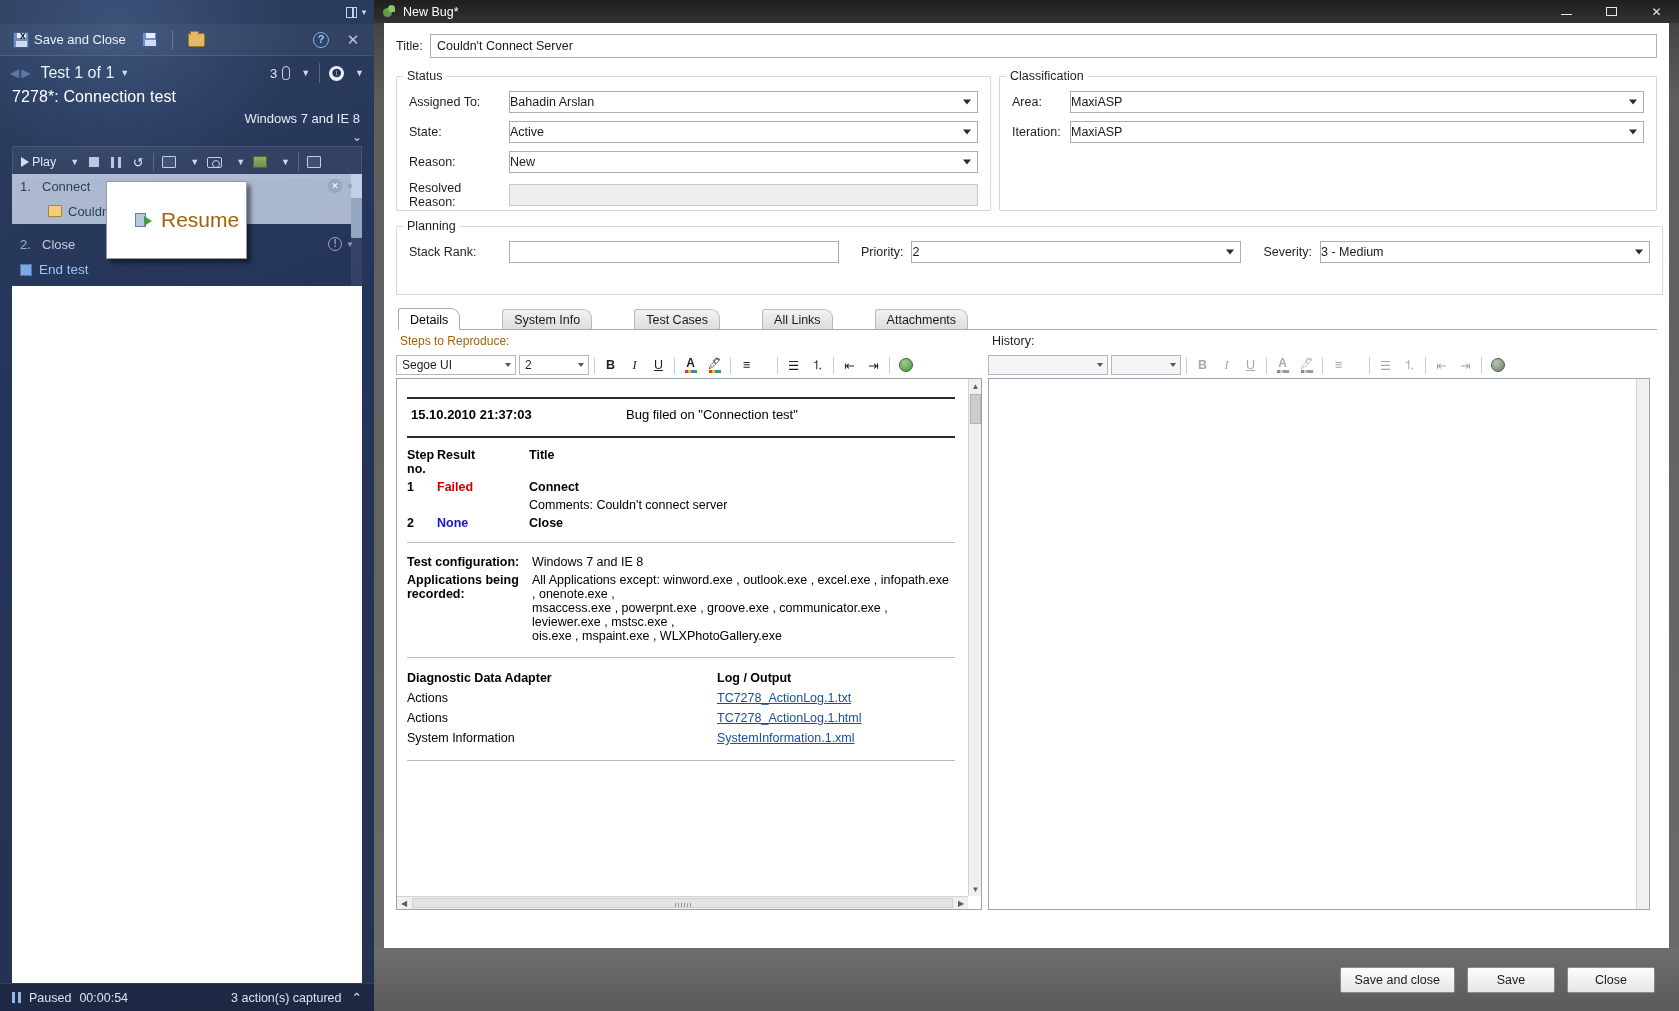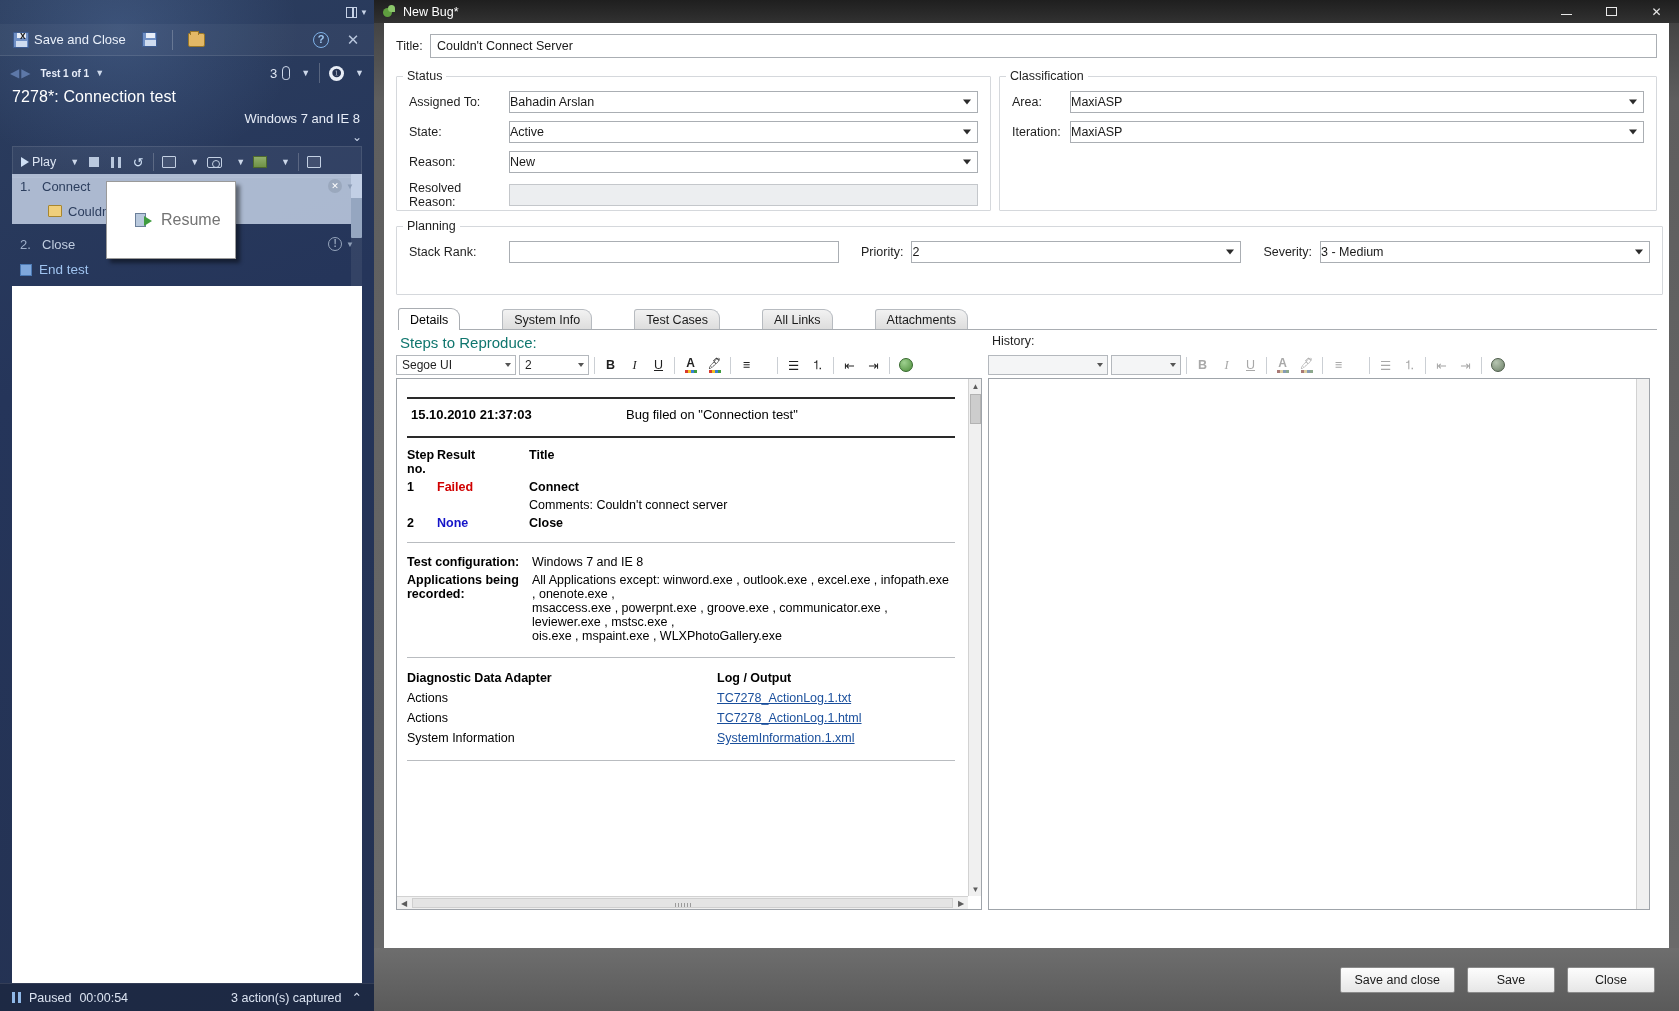--- a/index.html
+++ b/index.html
@@ -54,21 +54,21 @@
   .ic-folder { width:17px; height:14px; background:#e3b866; border:1px solid #9a7728; border-radius:1px 2px 2px 2px; }
   .ic-folder::before { content:""; position:absolute; left:1px; top:-3px; width:7px; height:3px; background:#e3b866; border:1px solid #9a7728; border-bottom:none; }
   .ic-help { width:16px; height:16px; border-radius:50%; border:1.6px solid #7fb2e8; color:#9fc8f2; font-size:11px; text-align:center; line-height:13px; font-weight:bold;}
   .ic-close { width:16px; height:16px; color:#b9c6dc; font-size:15px; line-height:15px; text-align:center; }
 
   #tr-nav {
     position:absolute; left:0; top:56px; width:374px; height:34px;
     display:flex; align-items:center; padding: 0 10px;
   }
   .nav-arrow { color:#5d78a8; font-size:12px; letter-spacing:2px; margin-right:8px; user-select:none;}
-  #tr-testcount { font-size:10px; color:#e8eefa;font-weight:bold; }
+  #tr-testcount { font-size:16px; color:#e8eefa; }
   .caret-dn { font-size:9px; color:#cdd8ea; margin-left:6px; }
   .nav-right { margin-left:auto; display:flex; align-items:center; gap:5px; }
   .clip-glyph { width:8px;height:14px;border:1.6px solid #cdd8ea;border-radius:5px 5px 4px 4px;display:inline-block;}
   .info-glyph { width:15px;height:15px;border-radius:50%;background:#e9eef7;color:#243252;font-size:11px;font-weight:bold;text-align:center;line-height:15px;}
 
   #tr-title { position:absolute; left:12px; top:88px; font-size:16px; color:#ffffff; letter-spacing:.1px; }
   #tr-config { position:absolute; right:14px; top:111px; font-size:13px; color:#e6ecf7; }
   #tr-collapse { position:absolute; right:12px; top:130px; font-size:12px; color:#c8d4e8; }
 
   #tr-playbar {
@@ -99,25 +99,25 @@
   .x-circle { width:14px;height:14px;border-radius:50%;background:#9aa8bd;color:#fff;font-size:9px;line-height:14px;text-align:center;}
   .i-circle { width:14px;height:14px;border-radius:50%;border:1.4px solid #96a5bc;color:#96a5bc;font-size:10px;line-height:12px;text-align:center;font-weight:bold;}
   .row-caret { font-size:8px; color:#8d9db6; }
   .endtest { display:flex; align-items:center; gap:7px; padding:6px 8px; color:#9fc3ef; font-size:13.5px; }
   .endtest-ic { width:12px;height:12px;background:#7fa8dd;border:1px solid #4c7ab5;}
 
   #step-scrollbar { position:absolute; right:0; top:0; width:11px; height:64px; background:#95a6c0; border-radius:1px; }
   #step-scrolltrack { position:absolute; right:0; top:0; width:11px; height:120px; background:rgba(255,255,255,.07); }
 
   #resume-popup {
-    position:absolute; left:106px; top:181px; width:130px; height:78px;
+    position:absolute; left:106px; top:181px; width:141px; height:78px;
     background:#ffffff; border:1px solid #9a9a9a;
     box-shadow: 4px 4px 4px rgba(0,0,0,.45);
     display:flex; align-items:center; gap:9px; padding-left:28px;
-    color:#737373; font-size:16px;
+    color:#a16207; font-size:21px;
   }
   .resume-ic { width:17px;height:15px;position:relative; }
   .resume-ic .pg { position:absolute;left:0;top:0;width:11px;height:14px;background:#b9c9dd;border:1px solid #6b7f99;}
   .resume-ic .gt { position:absolute;left:9px;top:3px;width:0;height:0;border-left:8px solid #3f9c3f;border-top:5px solid transparent;border-bottom:5px solid transparent;}
 
   #tr-status {
     position:absolute; left:0; bottom:0; width:374px; height:28px;
     background: rgba(0,0,0,.18); border-top:1px solid rgba(255,255,255,.10);
     display:flex; align-items:center; padding:0 12px; font-size:12.5px; color:#dbe3f1;
   }
@@ -202,21 +202,21 @@
     height:21px; padding:0 11px; display:flex; align-items:center;
     font-size:12.5px; color:#1a1a1a; cursor:pointer;
     background: linear-gradient(180deg,#f2f2f2,#dcdcdc);
     border:1px solid #b7bbc0; border-bottom:none;
     border-radius:3px 9px 0 0; margin-right:-1px;
   }
   .tab.active { background:#ffffff; border-color:#a9adb2; height:22px; z-index:3; color:#000; }
 
   #tab-underline { position:absolute; left:14px; top:306px; right:12px; height:1px; background:#a9adb2; }
 
-  #panel-left-label  { position:absolute; left:16px; top:311px; font-size:15px; color:#0f766e; }
+  #panel-left-label  { position:absolute; left:16px; top:311px; font-size:12px; color:#a16207; }
   #panel-right-label { position:absolute; left:608px; top:311px; font-size:12.5px; color:#1e1e1e; }
 
   .rtebar { position:absolute; height:24px; display:flex; align-items:center; gap:3px; }
   #rte-left  { left:12px; top:330px; width:586px; }
   #rte-right { left:604px; top:330px; width:662px; }
   .rte-combo {
     height:20px; border:1px solid #b4b8bd; background:#fff; position:relative;
     display:flex;align-items:center;padding:0 16px 0 5px;font-size:12px;color:#1f1f1f;
   }
   .rte-combo .arr2 { position:absolute;right:4px;top:50%;transform:translateY(-50%);width:0;height:0;border-left:3px solid transparent;border-right:3px solid transparent;border-top:4px solid #555; }

